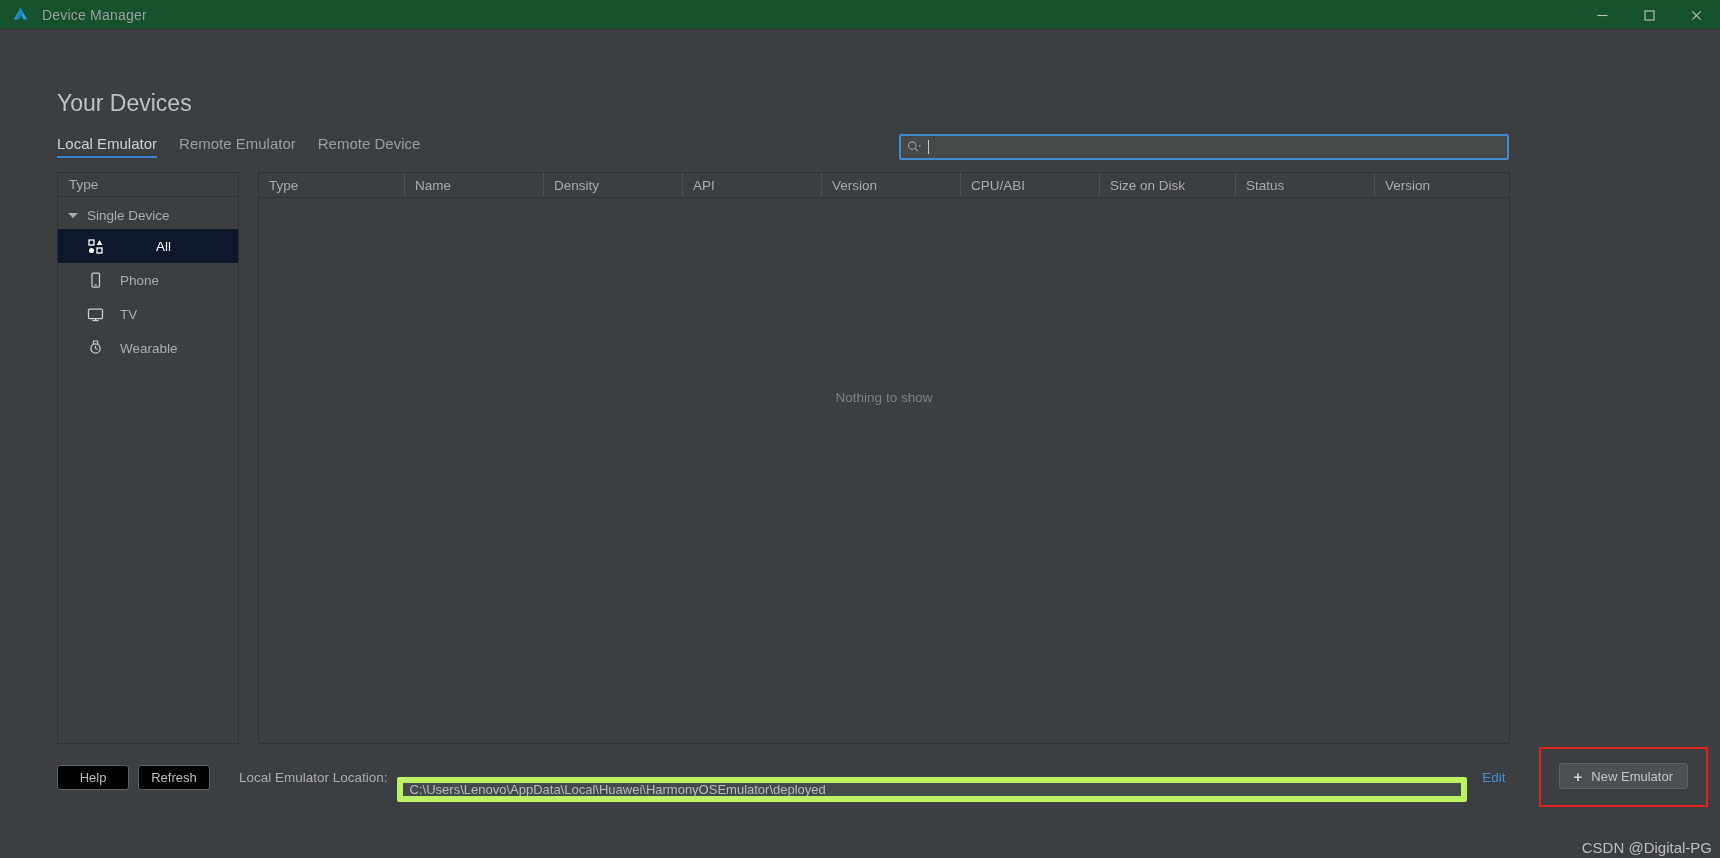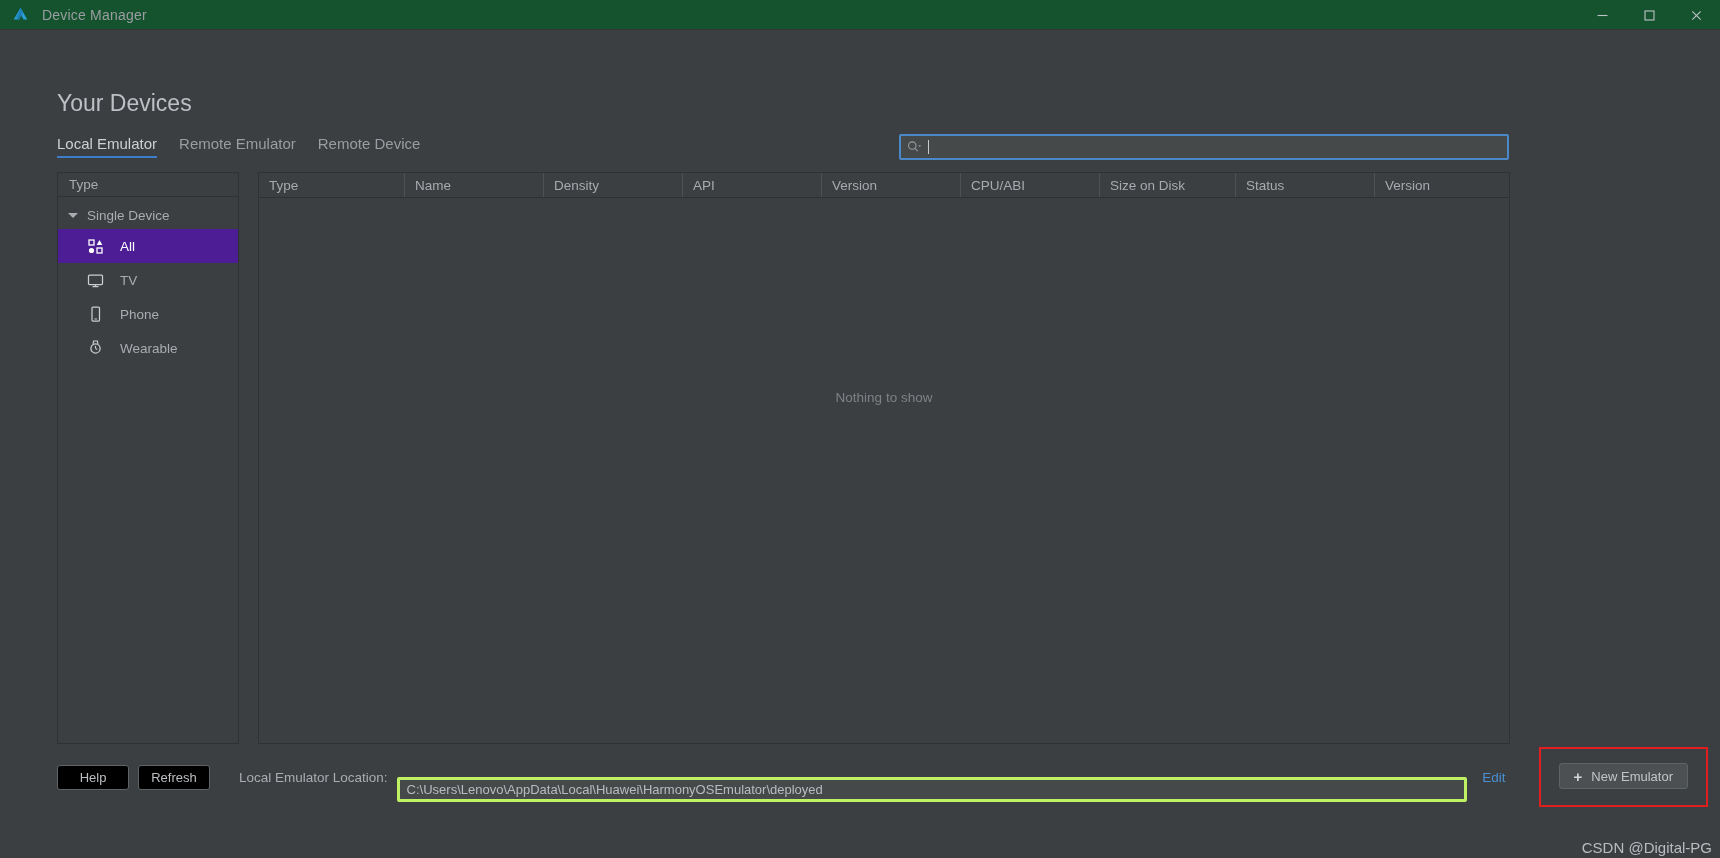--- a/index.html
+++ b/index.html
@@ -105,21 +105,21 @@
   .caret { width: 0; height: 0; border-left: 5px solid transparent;
            border-right: 5px solid transparent; border-top: 5px solid #a9acb0;
            margin-right: 9px; }
   .side-item {
     height: 34px; display: flex; align-items: center;
     padding-left: 26px; font-size: 13.5px; color: #a9acb0;
     cursor: pointer;
   }
   .side-item .ico { width: 22px; flex: 0 0 22px; display: flex; align-items: center; justify-content: center; }
   .side-item .lbl { margin-left: 14px; }
-  .side-item.selected { background: #4c1d95; color: #ffffff; }
+  .side-item.selected { background: #0f172a; color: #ffffff; gap: 36px; }
 
   
   .table-panel {
     flex: 1; margin-left: 19px;
     border: 1px solid #2f3234;
     background: #3c3f41;
     position: relative;
     display: flex; flex-direction: column;
   }
   .table-head {
@@ -155,21 +155,21 @@
     font-size: 13px; font-family: "Liberation Sans", sans-serif;
     cursor: pointer; padding: 0 10px;
   }
   .btn + .btn { margin-left: 9px; }
   .loc-label {
     margin-left: 29px; font-size: 13.5px; color: #a9acb0; white-space: nowrap;
   }
   .loc-input {
     margin-left: 9px; flex: 1;
     height: 25px; background: #45494a;
-    border: 3px solid #bef264; border-radius: 2px;
+    border: 6px solid #bef264; border-radius: 2px;
     color: #b9bcbf; font-size: 13px;
     padding: 0 7px; outline: none;
     font-family: "Liberation Sans", sans-serif;
     margin-top: 24px;
   }
   .edit-link {
     margin-left: 15px; font-size: 13.5px; color: #4a8fd4; cursor: pointer;
   }
   .new-emu-wrap {
     margin-left: 33px; position: relative;
@@ -258,37 +258,37 @@
               <path d="M11.5 1 L14.3 6 L8.7 6 Z" fill="#ffffff"></path>
               <circle cx="3.5" cy="11.5" r="2.6" fill="#ffffff"></circle>
               <rect x="9" y="9" width="5" height="5" fill="none" stroke="#ffffff" stroke-width="1.3"></rect>
             </svg>
           </span>
           <span class="lbl">All</span>
         </div>
 
         <div class="side-item">
           <span class="ico">
+            <svg width="15" height="16" viewBox="0 0 15 16">
+              <rect x="4" y="1" width="7.5" height="14" rx="1" fill="none" stroke="#c9ccd0" stroke-width="1.25"></rect>
+              <line x1="6.4" y1="13" x2="9.1" y2="13" stroke="#c9ccd0" stroke-width="1"></line>
+            </svg>
+          </span>
+          <span class="lbl">Phone</span>
+        </div>
+
+        <div class="side-item">
+          <span class="ico">
             <svg width="17" height="15" viewBox="0 0 17 15">
               <rect x="1.5" y="2" width="14" height="9.5" rx="1" fill="none" stroke="#c9ccd0" stroke-width="1.25"></rect>
               <line x1="8.5" y1="11.5" x2="8.5" y2="13.5" stroke="#c9ccd0" stroke-width="1.25"></line>
               <line x1="5.5" y1="13.6" x2="11.5" y2="13.6" stroke="#c9ccd0" stroke-width="1.25"></line>
             </svg>
           </span>
           <span class="lbl">TV</span>
-        </div>
-
-        <div class="side-item">
-          <span class="ico">
-            <svg width="15" height="16" viewBox="0 0 15 16">
-              <rect x="4" y="1" width="7.5" height="14" rx="1" fill="none" stroke="#c9ccd0" stroke-width="1.25"></rect>
-              <line x1="6.4" y1="13" x2="9.1" y2="13" stroke="#c9ccd0" stroke-width="1"></line>
-            </svg>
-          </span>
-          <span class="lbl">Phone</span>
         </div>
 
         <div class="side-item">
           <span class="ico">
             <svg width="15" height="16" viewBox="0 0 15 16">
               <circle cx="7.5" cy="8.4" r="4.6" fill="none" stroke="#c9ccd0" stroke-width="1.25"></circle>
               <path d="M5.1 4.2 L5.6 1 L9.4 1 L9.9 4.2" fill="none" stroke="#c9ccd0" stroke-width="1.2"></path>
               <line x1="7.5" y1="8.4" x2="7.5" y2="5.9" stroke="#c9ccd0" stroke-width="1.1"></line>
               <line x1="7.5" y1="8.4" x2="9.4" y2="9.4" stroke="#c9ccd0" stroke-width="1.1"></line>
             </svg>

